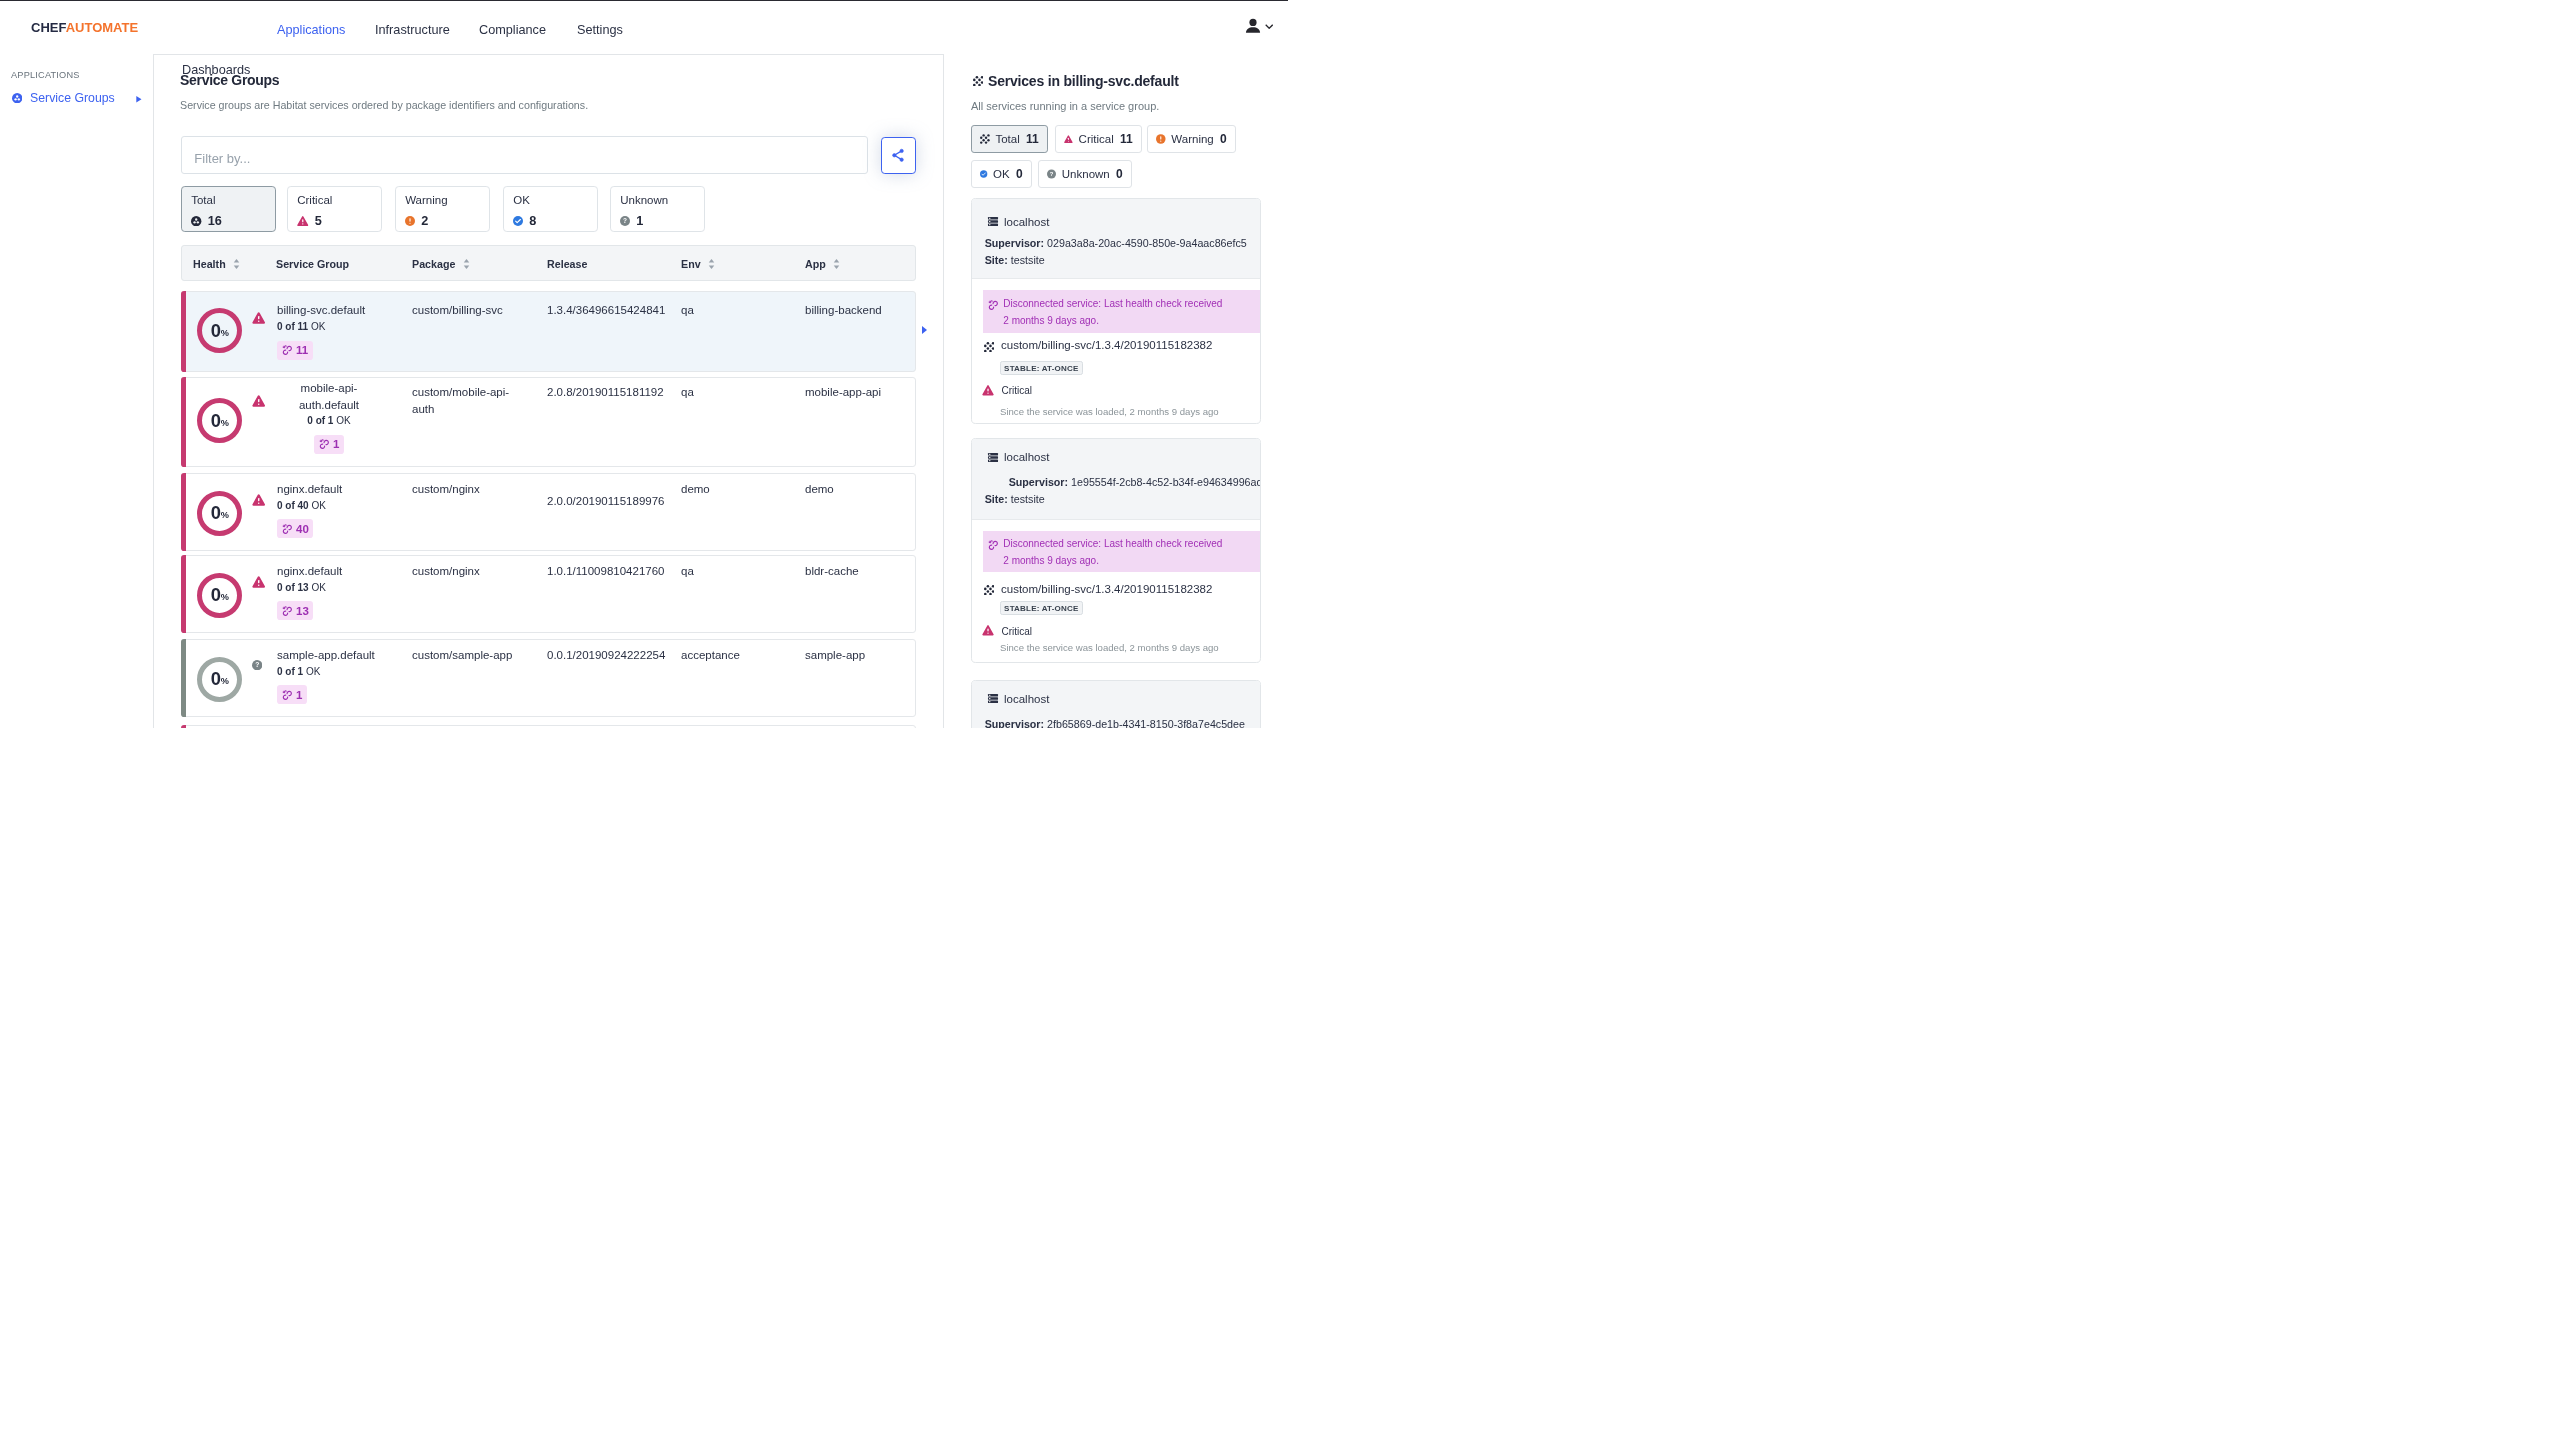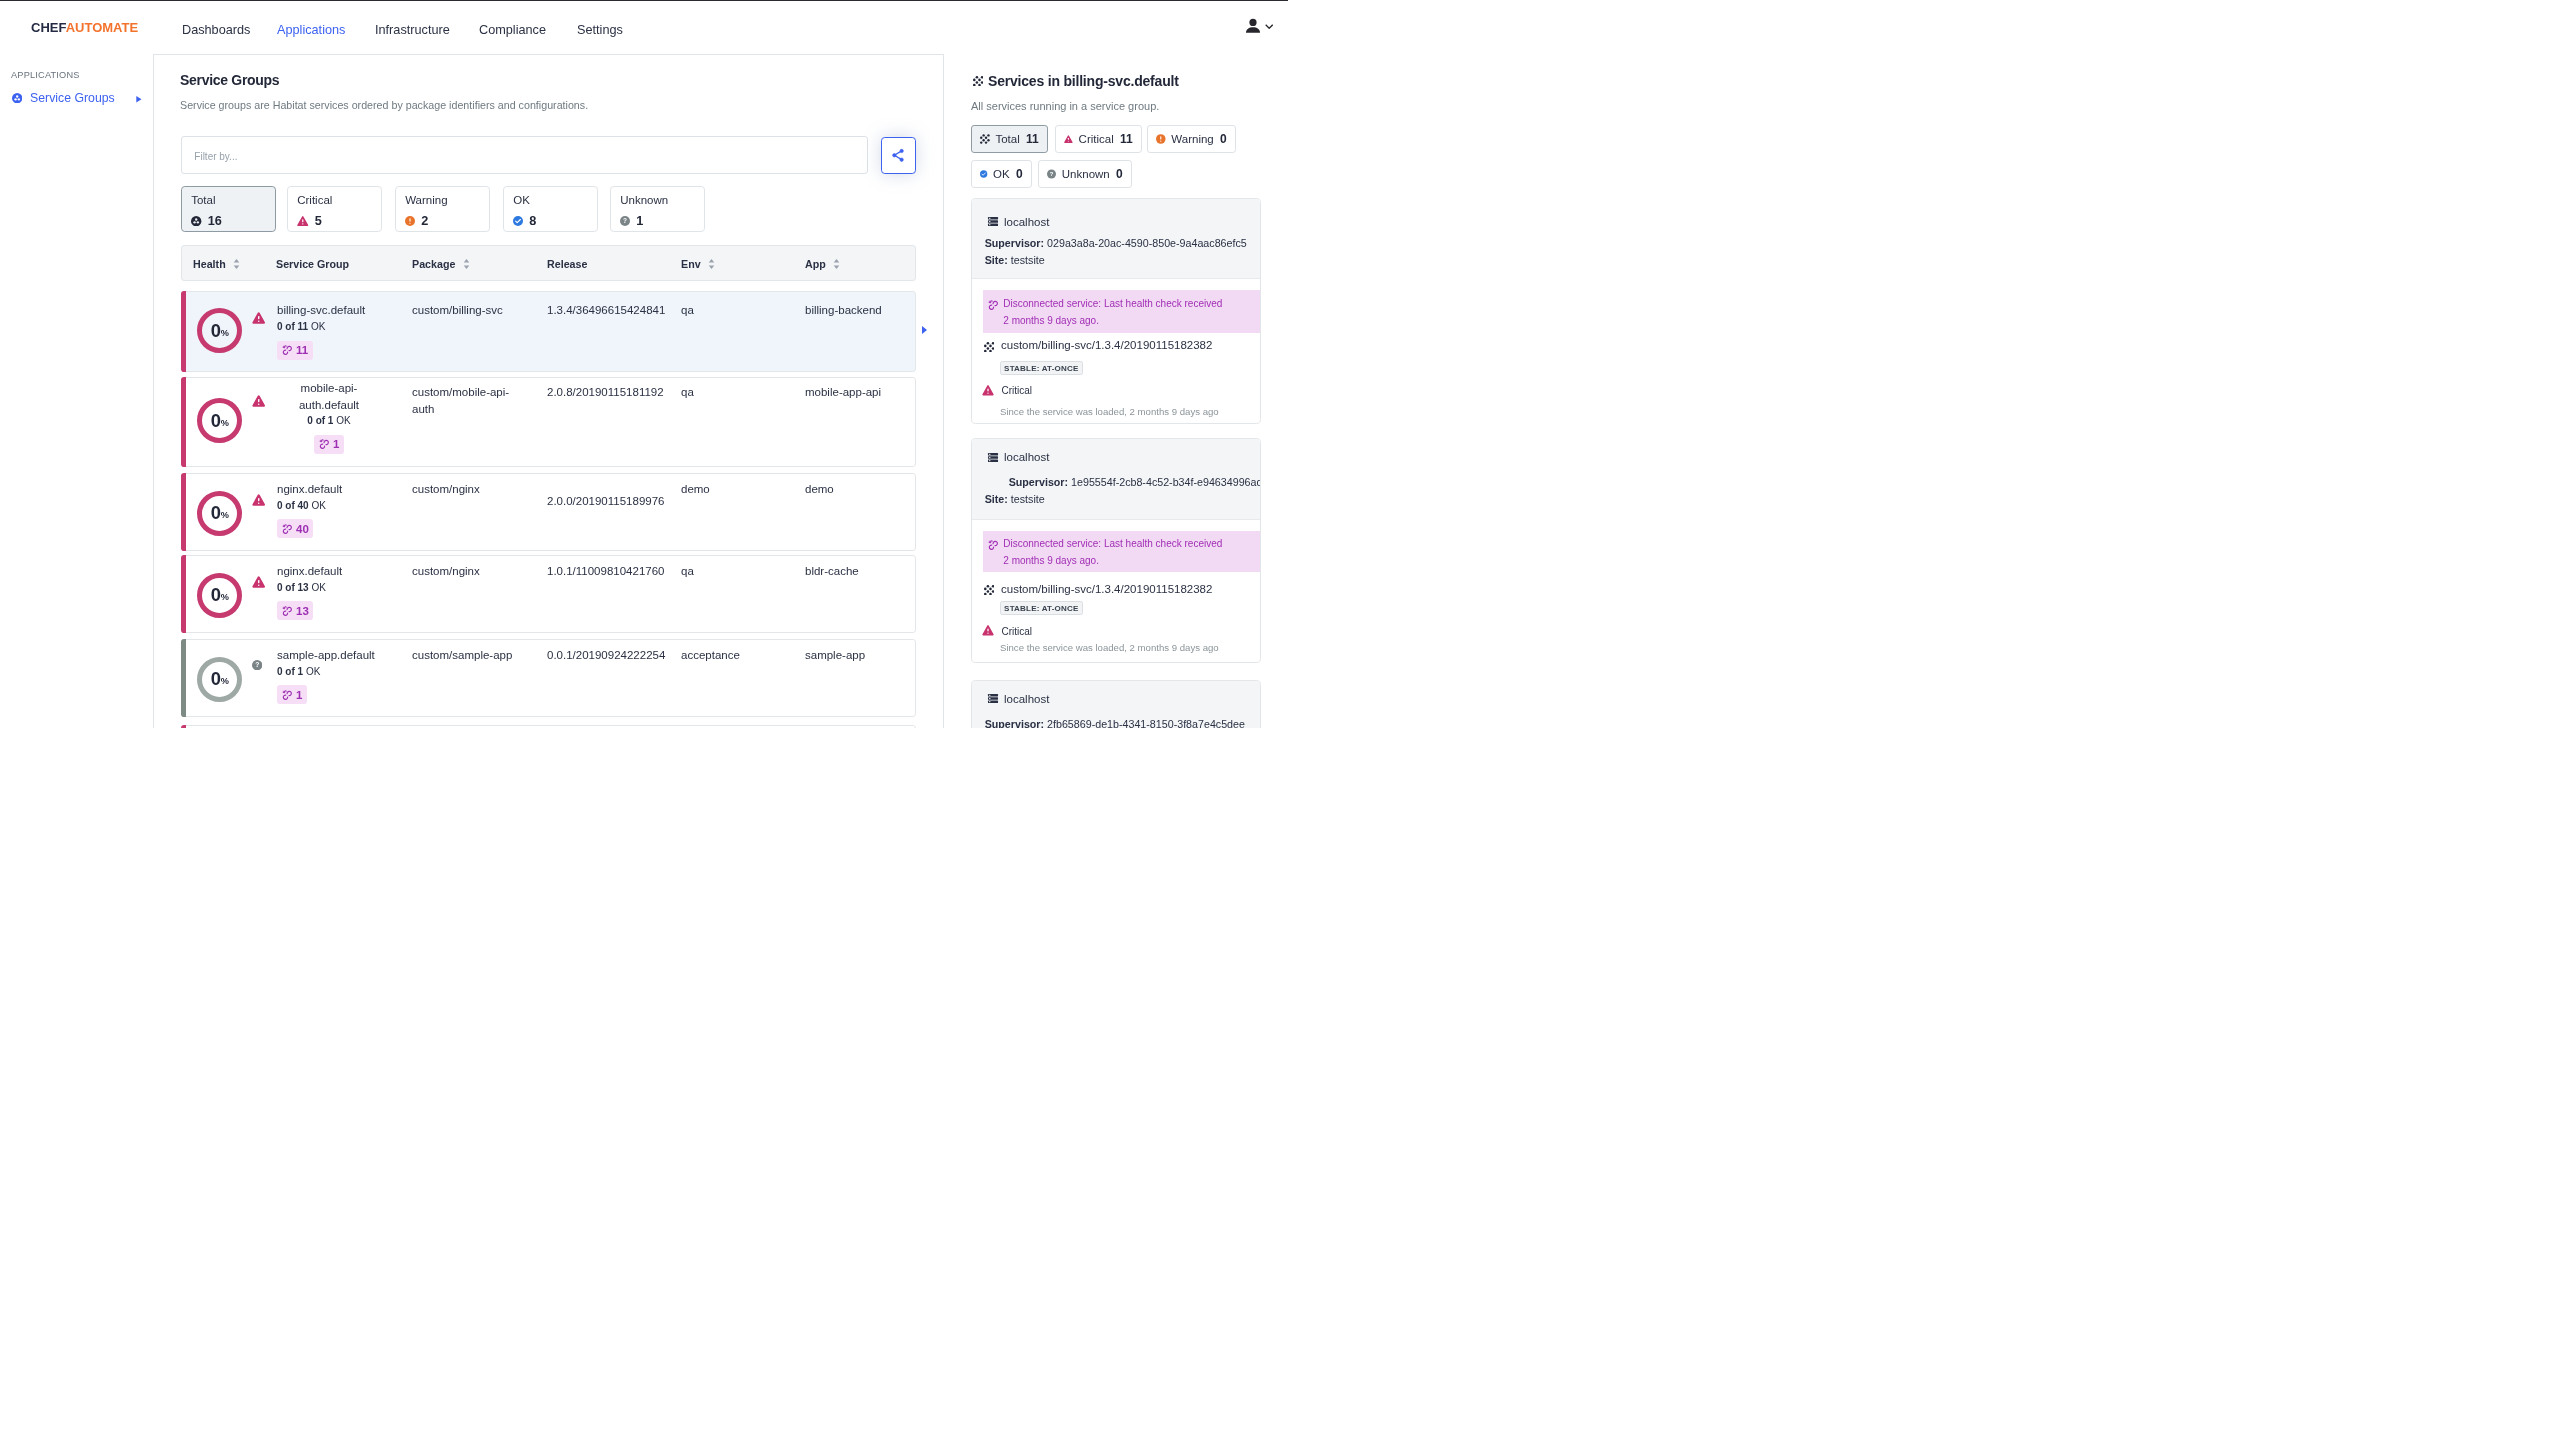--- a/index.html
+++ b/index.html
@@ -23,21 +23,21 @@
   border-right:0.8px solid #e2e5e8; background:#fff; }
 #side-title { position:absolute; left:11px; top:70px; font-size:9.2px; letter-spacing:0.2px;
   color:#69737c; }
 #side-sg { position:absolute; left:30px; top:91px; font-size:12.3px; color:#3d62f0; }
 
 
 #main h1 { position:absolute; left:180px; top:72px; font-size:14px; font-weight:bold; color:#232839; letter-spacing:-0.3px; }
 #main-desc { position:absolute; left:180px; top:99px; font-size:10.7px; color:#6f7a81; }
 #filter { position:absolute; left:181px; top:136px; width:687px; height:38px;
   border:0.8px solid #dce2e7; border-radius:3.1px; background:#fff; }
-#filter span { position:absolute; left:12.3px; top:14px; font-size:10px; color:#98a2ac; }
+#filter span { position:absolute; left:12.3px; top:14px; font-size:13px; color:#98a2ac; }
 #sharebtn { position:absolute; left:881px; top:137px; width:35px; height:37px;
   border:0.8px solid #3d62f0; border-radius:3.8px; background:#fff;
   box-shadow:0 0 17px rgba(130,150,185,0.35); display:flex; align-items:center; justify-content:center; }
 
 .scard { position:absolute; top:186px; width:95px; height:46px; border:0.8px solid #dfe4e8;
   border-radius:3.8px; background:#fff; }
 .scard .lbl { position:absolute; left:9.2px; top:7px; font-size:11.5px; color:#2b3144; }
 .scard .cnt { position:absolute; left:9.2px; top:27px; display:flex; align-items:center; gap:6.1px; }
 .scard .cnt b { font-size:12.7px; color:#232839; }
 .scard.sel { background:#eff2f4; border:0.8px solid #8e9ba3; }
@@ -93,21 +93,21 @@
   display:flex; align-items:center; letter-spacing:0.2px; }
 .card .crit { position:absolute; left:29.5px; font-size:10px; color:#2b3144; }
 .card .since { position:absolute; left:28px; font-size:9.6px; color:#8b9499; }
 </style>
 </head>
 <body>
 <div id="page">
   <div id="topstrip"></div>
   <div id="navbar"></div>
   <div id="logo">CHEF<span>AUTOMATE</span></div>
-  <span class="navlink" style="left:182px;">Dashboards</span>
+  <span class="navlink" style="left:182px;margin-top:40px;">Dashboards</span>
   <span class="navlink active" style="left:277px;">Applications</span>
   <span class="navlink" style="left:375px;">Infrastructure</span>
   <span class="navlink" style="left:479px;">Compliance</span>
   <span class="navlink" style="left:577px;">Settings</span>
   <svg class="abs" style="left:1244px;top:17px;" width="18" height="18" viewBox="0 0 24 24" fill="#26262c">
       <circle cx="12" cy="7.2" r="4.8"></circle>
       <path d="M2.6 21 c0-4.8 4.1-7.4 9.4-7.4 s9.4 2.6 9.4 7.4 z"></path>
     </svg>
   <svg class="abs" style="left:1265px;top:24px;" width="8.4" height="5.4" viewBox="0 0 12 7" fill="none" stroke="#26262c" stroke-width="1.8">
       <path d="M1 0.8 L6 5.8 L11 0.8"></path>

